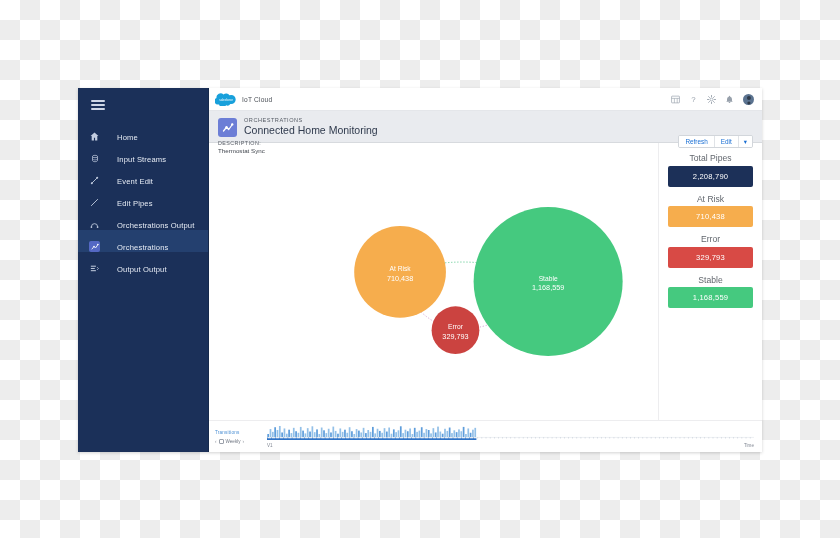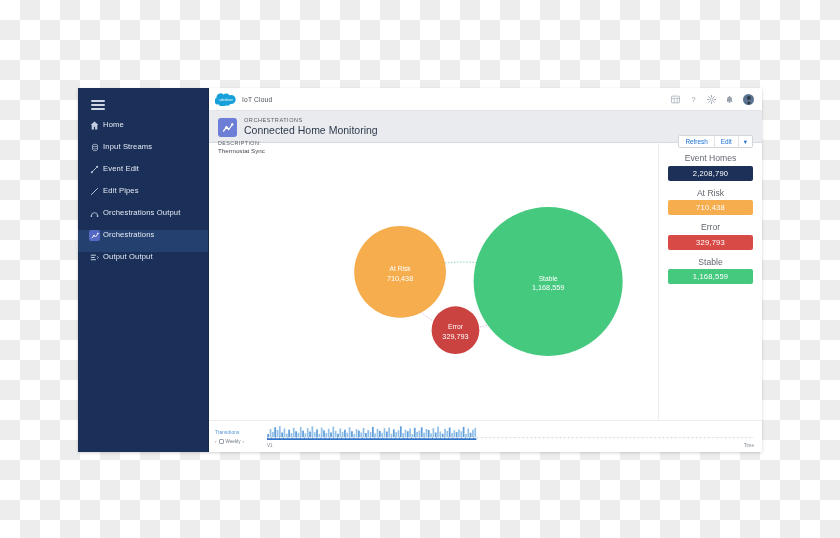--- a/index.html
+++ b/index.html
@@ -49,24 +49,24 @@
   .hamburger {
     width: 14px; height: 10px;
     margin: 8px 0 10px 13px;
     display: flex; flex-direction: column; justify-content: space-between;
     cursor: pointer;
   }
   .hamburger i { display:block; height: 1.6px; background: #cfd7e6; border-radius: 1px; }
 
   .nav-item {
     display: flex;
-    align-items: flex-start;
+    align-items: flex-end;
     height: 22px;
     padding-left: 11px;
-    gap: 3px;
+    gap: 17px;
     cursor: pointer;
   }
   .nav-item.active { background: #24406f; }
   .nav-label {
     color: #e6ebf4;
     font-size: 7.6px;
     letter-spacing: 0.15px;
     white-space: nowrap;
   }
   .nav-ico {
@@ -227,21 +227,21 @@
     padding: 10px 9px 0 9px;
   }
   .stat { margin-bottom: 7px; }
   .stat-label {
     font-size: 8.6px;
     color: #62676e;
     text-align: center;
     margin-bottom: 2.5px;
   }
   .stat-pill {
-    height: 15px;
+    height: 21px;
     border-radius: 2px;
     display: flex;
     align-items: center;
     justify-content: center;
     color: #ffffff;
     font-size: 7.6px;
     letter-spacing: 0.2px;
   }
 
   
@@ -465,21 +465,21 @@
                   <circle cx="258" cy="151" r="25" fill="#cb4340"></circle>
                   <text class="bub-label bub-name" x="258" y="150">Error</text>
                   <text class="bub-label bub-val" x="258" y="160">329,793</text>
                 </g>
               </g>
           </svg>
         </div>
 
         <aside id="stats">
           <div class="stat">
-            <div class="stat-label">Event Homes</div>
+            <div class="stat-label">Total Pipes</div>
             <div class="stat-pill" style="background: rgb(28, 48, 88);">2,208,790</div>
           </div>
           <div class="stat">
             <div class="stat-label">At Risk</div>
             <div class="stat-pill" style="background: rgb(246, 173, 77);">710,438</div>
           </div>
           <div class="stat">
             <div class="stat-label">Error</div>
             <div class="stat-pill" style="background: rgb(216, 74, 69);">329,793</div>
           </div>

